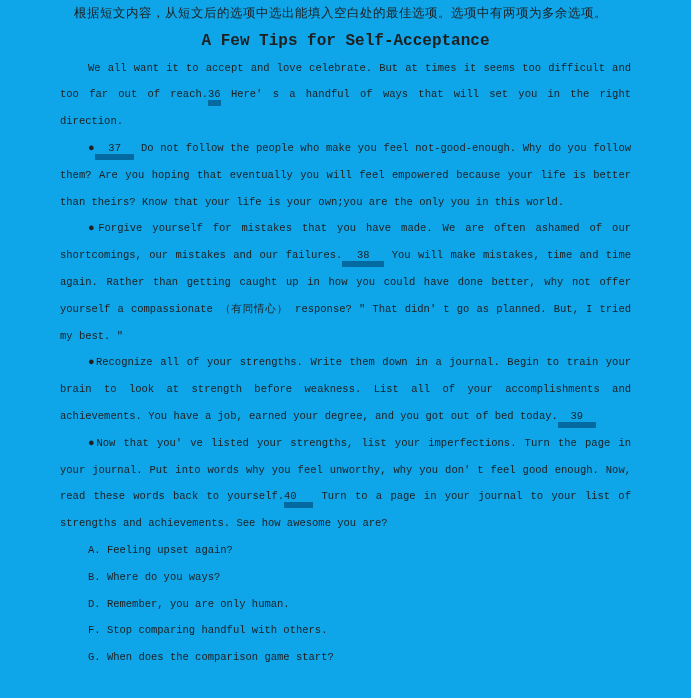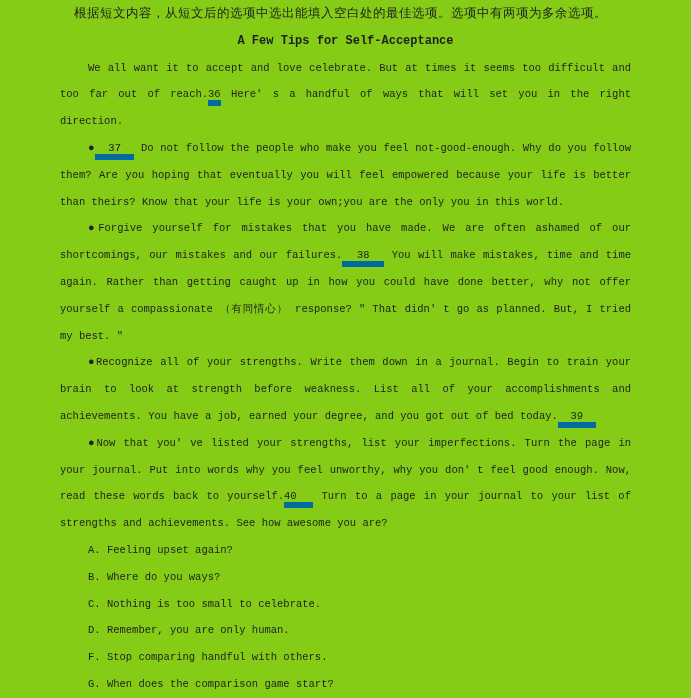--- a/index.html
+++ b/index.html
@@ -6,30 +6,30 @@
   body { width: 691px; height: 698px; overflow: hidden; }
   .page {
     box-sizing: border-box;
     width: 691px;
     height: 698px;
     padding: 1px 60px 0 60px;
     font-family: "Liberation Mono", "DejaVu Sans Mono", monospace;
     font-size: 10.5px;
     line-height: 26.8px;
     color: #1f1f1f;
-    background: #84cc16;
+    background: #0ea5e9;
   }
   .instruction {
     font-size: 12.5px;
     text-indent: 14px;
     text-align: left;
     letter-spacing: 0.5px;
   }
   .title {
-    font-size: 12px;
+    font-size: 16px;
     font-weight: bold;
     text-align: center;
     text-indent: 0;
   }
   .para {
     text-align: justify;
     text-indent: 28px;
   }
   .para .blank {
     border-bottom: 6px solid #0369a1;
@@ -53,18 +53,17 @@
   <div>
       <div class="para"><span>We all want it to accept and love celebrate. But at times it seems too difficult and too far out of reach.</span><span class="blank">36</span><span> Here' s a handful of ways that will set you in the right direction.</span></div>
       <div class="para"><span class="bullet">●</span><span class="blank">&nbsp;&nbsp;37&nbsp;&nbsp;</span><span> Do not follow the people who make you feel not-good-enough. Why do you follow them? Are you hoping that eventually you will feel empowered because your life is better than theirs? Know that your life is your own;you are the only you in this world.</span></div>
       <div class="para"><span class="bullet">●</span><span>Forgive yourself for mistakes that you have made. We are often ashamed of our shortcomings, our mistakes and our failures.</span><span class="blank">&nbsp;&nbsp;38&nbsp;&nbsp;</span><span> You will make mistakes, time and time again. Rather than getting caught up in how you could have done better, why not offer yourself a compassionate （有同情心） response? " That didn' t go as planned. But, I tried my best. "</span></div>
       <div class="para"><span class="bullet">●</span><span>Recognize all of your strengths. Write them down in a journal. Begin to train your brain to look at strength before weakness. List all of your accomplishments and achievements. You have a job, earned your degree, and you got out of bed today.</span><span class="blank">&nbsp;&nbsp;39&nbsp;&nbsp;</span></div>
       <div class="para"><span class="bullet">●</span><span>Now that you' ve listed your strengths, list your imperfections. Turn the page in your journal. Put into words why you feel unworthy, why you don' t feel good enough. Now, read these words back to yourself.</span><span class="blank">40&nbsp;&nbsp;</span><span> Turn to a page in your journal to your list of strengths and achievements. See how awesome you are?</span></div>
     </div>
   <div>
       <div class="option">A. Feeling upset again?</div>
       <div class="option">B. Where do you ways?</div>
-      <div class="option">C. Nothing is too small to celebrate.</div>
       <div class="option">D. Remember, you are only human.</div>
       <div class="option">F. Stop comparing handful with others.</div>
       <div class="option">G. When does the comparison game start?</div>
     </div>
 </div>
 
 </body></html>

